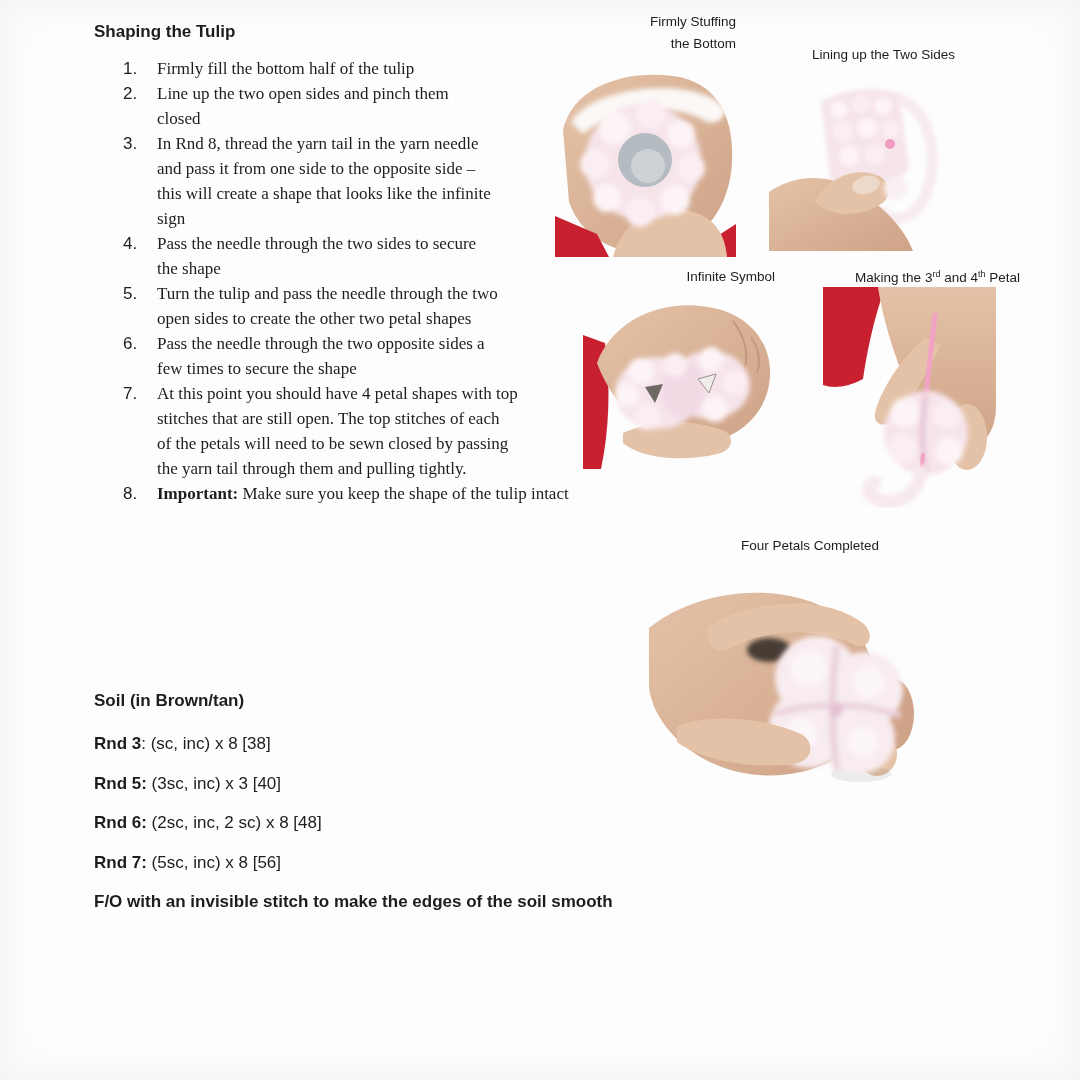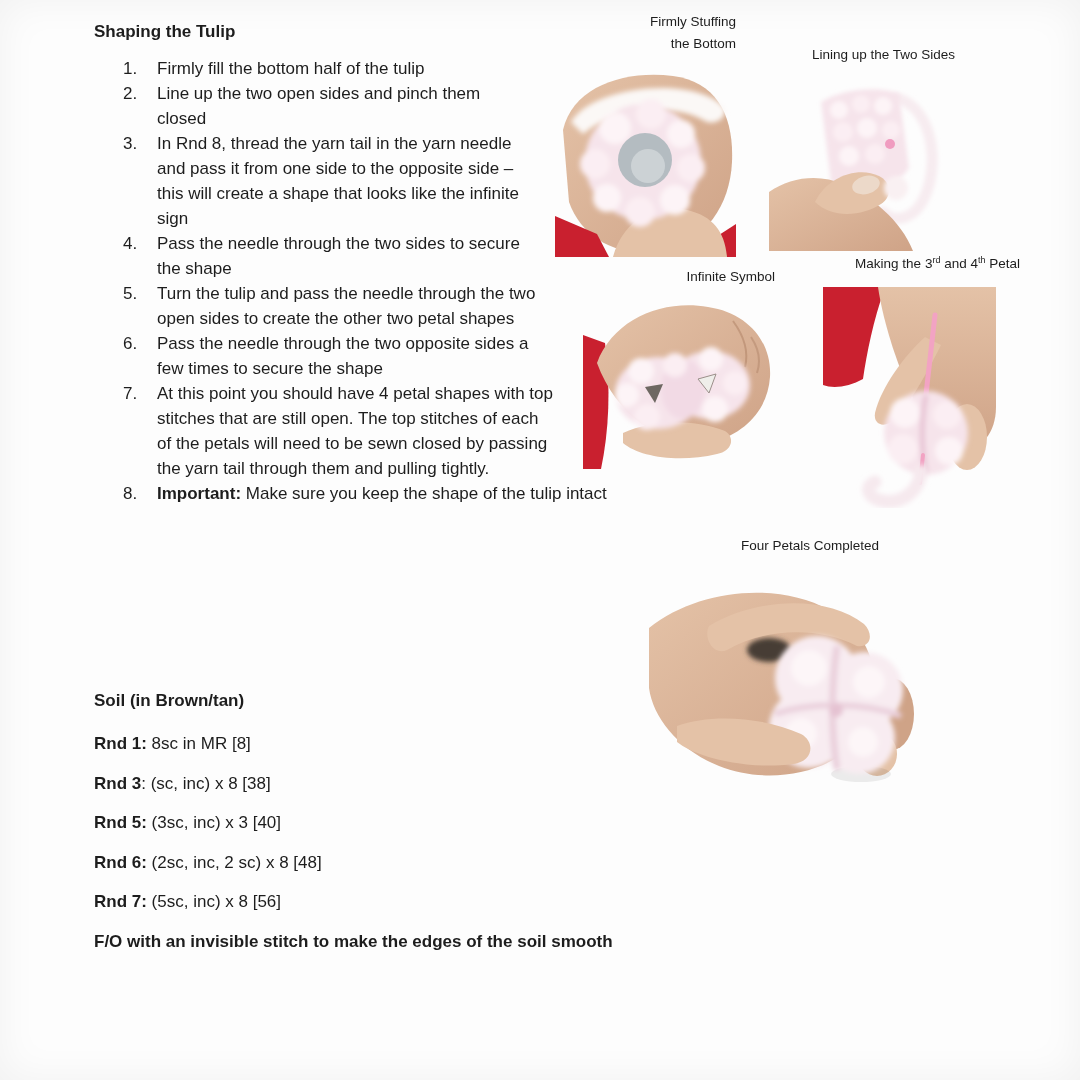--- a/index.html
+++ b/index.html
@@ -12,28 +12,28 @@
   html,body{margin:0;padding:0;}
   body{width:1080px;height:1080px;background:#f2f2f2;font-family:"Liberation Sans",sans-serif;}
   .page{position:relative;width:1080px;height:1080px;background:var(--page-bg,#fdfdfd);
         overflow:hidden;color:var(--text,#1d1d1d);box-shadow:inset 0 0 42px rgba(0,0,0,0.05);}
   .h1{position:absolute;font-weight:bold;font-size:17px;white-space:nowrap;}
   .shaping-title{left:94px;top:22px;}
   .soil-title{left:94px;top:691px;}
   .steps{position:absolute;left:123px;top:56px;width:560px;font-size:17px;line-height:25px;}
   .step{display:flex;}
   .step .num{width:34px;flex:none;}
-  .step .txt{white-space:pre-line;width:520px;}
+  .step .txt{white-space:pre-line;width:520px;font-family:Liberation Serif, serif;}
   .stepbold{font-weight:bold;}
   .caption{position:absolute;font-weight:normal;font-size:13.5px;line-height:22px;text-align:right;}
   .caption sup{font-size:9px;line-height:0;}
   .cap1{left:555px;top:11px;width:181px;}
   .cap2{left:764px;top:44px;width:191px;}
   .cap3{left:581px;top:266px;width:194px;}
-  .cap4{left:818px;top:253px;width:202px;}
+  .cap4{left:818px;top:267px;width:202px;}
   .cap5{left:649px;top:535px;width:230px;}
   figure.photo{position:absolute;margin:0;padding:0;}
   figure.photo svg{display:block;width:100%;height:100%;}
   .ph1{left:555px;top:68px;width:181px;height:189px;}
   .ph2{left:769px;top:80px;width:181px;height:171px;}
   .ph3{left:583px;top:291px;width:194px;height:178px;}
   .ph4{left:823px;top:287px;width:173px;height:221px;}
   .ph5{left:649px;top:566px;width:271px;height:227px;}
   .soil-list{position:absolute;left:94px;top:733px;font-size:17px;}
   .rnd{line-height:21px;margin-bottom:18.5px;}
@@ -267,21 +267,20 @@
         <path d="M188,80 C182,120 182,166 188,204" fill="none" stroke="#ead0dc" stroke-width="7"></path>
         <path d="M126,148 C160,136 216,136 252,150" fill="none" stroke="#ead0dc" stroke-width="6"></path>
         <circle cx="187" cy="144" r="7" fill="#e5c2d2"></circle>
       </g>
       <path d="M28,160 C60,148 112,150 152,168 C167,176 164,196 144,198 C100,204 48,192 28,176 Z" fill="var(--skin-light,#e4c2a7)"></path>
     </svg>
   </figure>
 
   <div class="h1 soil-title">Soil (in Brown/tan)</div>
   <div class="soil-list">
-    <div class="rnd"><b>Rnd 1:</b><span> 8sc in MR [8]</span></div>
     <div class="rnd"><b>Rnd 3</b><span>: (sc, inc) x 8 [38]</span></div>
     <div class="rnd"><b>Rnd 5:</b><span> (3sc, inc) x 3 [40]</span></div>
     <div class="rnd"><b>Rnd 6:</b><span> (2sc, inc, 2 sc) x 8 [48]</span></div>
     <div class="rnd"><b>Rnd 7:</b><span> (5sc, inc) x 8 [56]</span></div>
     <div class="rnd finish">F/O with an invisible stitch to make the edges of the soil smooth</div>
   </div>
 
 </div>
 
 </body></html>

